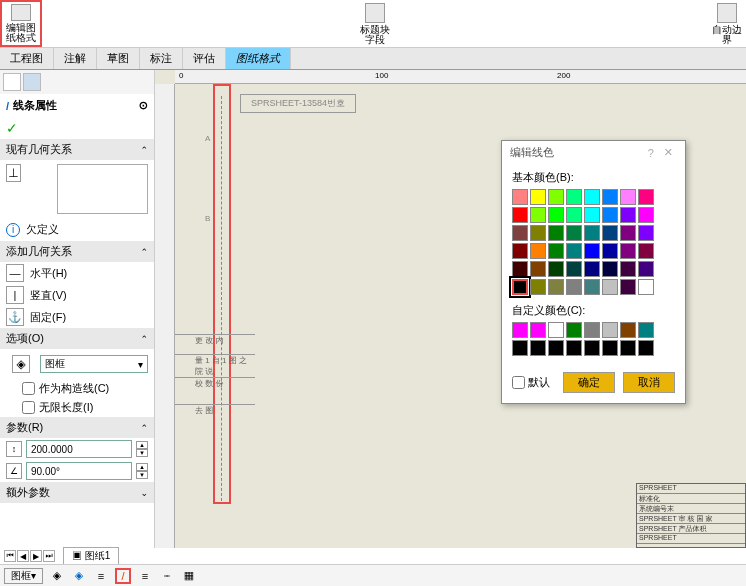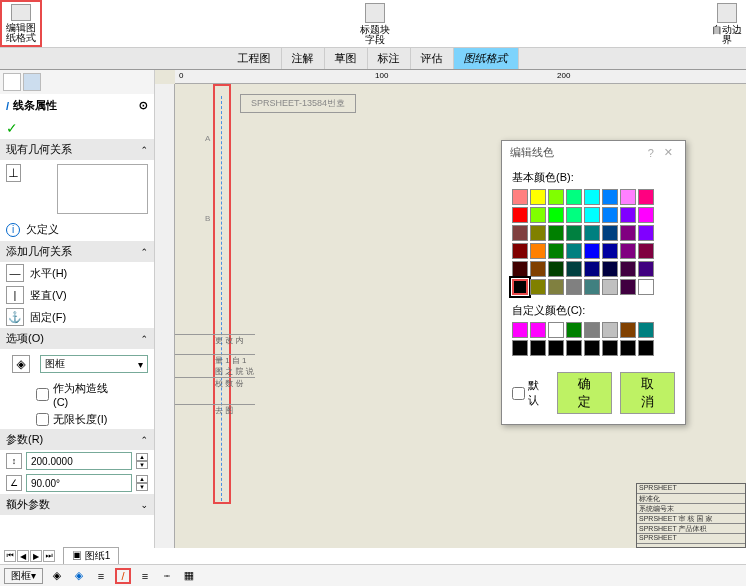--- a/index.html
+++ b/index.html
@@ -6,21 +6,21 @@
 body { width: 746px; height: 586px; background: #fff; font-size: 11px; position: relative; overflow: hidden; }
 
 
 .top-toolbar { display: flex; height: 48px; border-bottom: 1px solid #ccc; justify-content: space-between; }
 .tool-item { display: flex; flex-direction: column; align-items: center; justify-content: center; padding: 2px 4px; cursor: pointer; }
 .tool-item.highlighted { border: 2px solid #e84a4a; }
 .tool-icon { width: 20px; height: 20px; background: #e8e8e8; border: 1px solid #999; }
 .tool-label { font-size: 10px; margin-top: 2px; text-align: center; line-height: 10px; }
 
 
-.tabs-row { display: flex; height: 22px; background: #e8e8e8; border-bottom: 1px solid #999; justify-content: center; }
+.tabs-row { display: flex; height: 22px; background: #e8e8e8; border-bottom: 1px solid #999; }
 .tab { padding: 3px 10px; font-size: 11px; cursor: pointer; border-right: 1px solid #ccc; }
 .tab.active { background: #7dd3fc; font-style: italic; }
 
 
 .main { display: flex; height: 478px; }
 .sidebar { width: 155px; background: #fff; border-right: 1px solid #ccc; overflow-y: auto; }
 .canvas-area { flex: 1; background: #e8e6d8; position: relative; }
 
 
 .sidebar-header { display: flex; padding: 3px; gap: 2px; background: #f4f4f4; }
@@ -41,21 +41,21 @@
 .info-row { display: flex; align-items: center; padding: 4px 6px; gap: 6px; }
 .info-icon { width: 14px; height: 14px; border-radius: 50%; border: 1px solid #06c; color: #06c; font-size: 10px; display: flex; align-items: center; justify-content: center; }
 
 .relation-opt { display: flex; align-items: center; padding: 2px 6px; gap: 6px; }
 .relation-opt .icon { width: 18px; height: 18px; border: 1px solid #999; display: flex; align-items: center; justify-content: center; }
 
 .select-row { display: flex; align-items: center; padding: 2px 6px; gap: 4px; }
 .select-box { flex: 1; height: 18px; border: 1px solid #7a9; background: #fff; font-size: 10px; padding: 0 4px; display: flex; align-items: center; }
 .select-box::after { content: "▾"; margin-left: auto; }
 
-.check-row { display: flex; align-items: center; padding: 2px 36px; gap: 4px; font-size: 11px; }
+.check-row { display: flex; align-items: center; padding: 2px 22px; gap: 4px; font-size: 11px; }
 
 .param-row { display: flex; align-items: center; padding: 2px 6px; gap: 4px; }
 .param-icon { width: 16px; height: 16px; border: 1px solid #999; font-size: 9px; display: flex; align-items: center; justify-content: center; }
 .param-input { flex: 1; height: 18px; border: 1px solid #7a9; background: #fff; padding: 0 4px; font-size: 10px; display: flex; align-items: center; }
 .spinner { display: flex; flex-direction: column; }
 .spinner span { width: 12px; height: 8px; border: 1px solid #999; font-size: 7px; display: flex; align-items: center; justify-content: center; cursor: pointer; }
 
 
 .ruler-h { position: absolute; top: 0; left: 20px; right: 0; height: 14px; background: #f0f0f0; border-bottom: 1px solid #aaa; font-size: 8px; }
 .ruler-h span { position: absolute; top: 1px; }
@@ -76,36 +76,36 @@
 .dialog-title .close { color: #aaa; padding: 0 4px; cursor: pointer; }
 .dialog-body { padding: 6px 10px; }
 .color-grid { display: grid; grid-template-columns: repeat(8, 16px); gap: 2px; margin: 4px 0 8px; }
 .color-cell { width: 16px; height: 16px; border: 1px solid #888; cursor: pointer; }
 .color-cell.selected { outline: 2px solid #000; outline-offset: 1px; }
 .color-cell.highlighted { border: 2px solid #e84a4a; }
 .custom-grid { display: grid; grid-template-columns: repeat(8, 16px); gap: 2px; margin: 4px 0; }
 .define-btn { width: 100%; padding: 3px; border: 1px solid #999; background: #f4f4f4; font-size: 11px; margin-top: 4px; cursor: pointer; }
 .dialog-footer { display: flex; gap: 8px; padding: 6px 10px 10px; align-items: center; }
 .dialog-footer label { display: flex; align-items: center; gap: 3px; }
-.dialog-footer button { padding: 2px 14px; border: 1px solid #999; background: #bef264; cursor: pointer; font-size: 13px; }
+.dialog-footer button { padding: 2px 14px; border: 1px solid #999; background: #eab308; cursor: pointer; font-size: 11px; }
 
 
 .bottom-tabs { position: absolute; bottom: 22px; left: 0; right: 0; height: 16px; display: flex; align-items: center; font-size: 10px; padding: 0 4px; }
 .bt-nav { display: flex; gap: 1px; }
 .bt-nav span { width: 12px; height: 12px; border: 1px solid #aaa; display: flex; align-items: center; justify-content: center; font-size: 8px; cursor: pointer; }
 .sheet-tab { margin-left: 8px; padding: 1px 8px; background: #fff; border: 1px solid #aaa; }
 
 .status-bar { position: absolute; bottom: 0; left: 0; right: 0; height: 22px; display: flex; align-items: center; background: #f4f4f4; border-top: 1px solid #ccc; padding: 0 4px; gap: 6px; }
 .status-select { height: 16px; border: 1px solid #999; padding: 0 6px; font-size: 10px; display: flex; align-items: center; }
 .status-select::after { content: " ▾"; }
 .status-icon { width: 16px; height: 16px; display: flex; align-items: center; justify-content: center; }
 .status-icon.red-border { border: 2px solid #e84a4a; }
 
 
-.field-line { position: absolute; left: 0; height: 13px; border-top: 1px solid #999; font-size: 8px; color: #666; padding-left: 40px; }
+.field-line { position: absolute; left: 0; height: 13px; border-top: 1px solid #999; font-size: 8px; color: #666; padding-left: 20px; }
 </style>
 </head>
 <body>
 
 <div class="top-toolbar">
   <div class="tool-item highlighted">
     <div class="tool-icon"></div>
     <div class="tool-label"><span>编辑图</span><br><span>纸格式</span></div>
   </div>
   <div class="tool-item">

